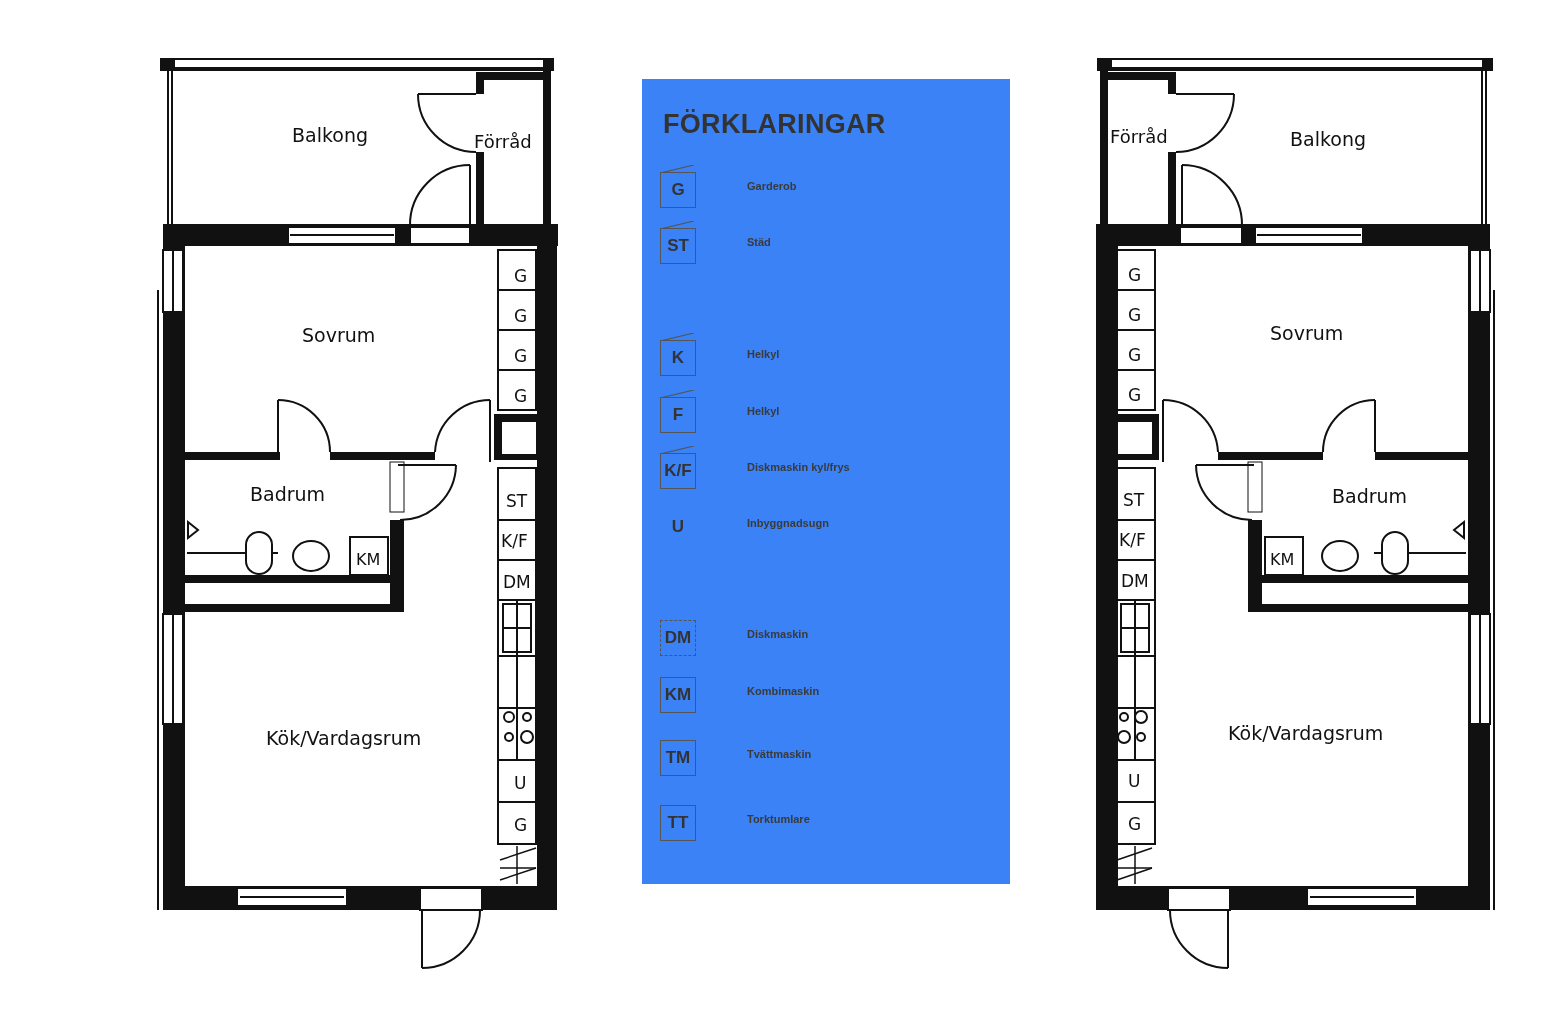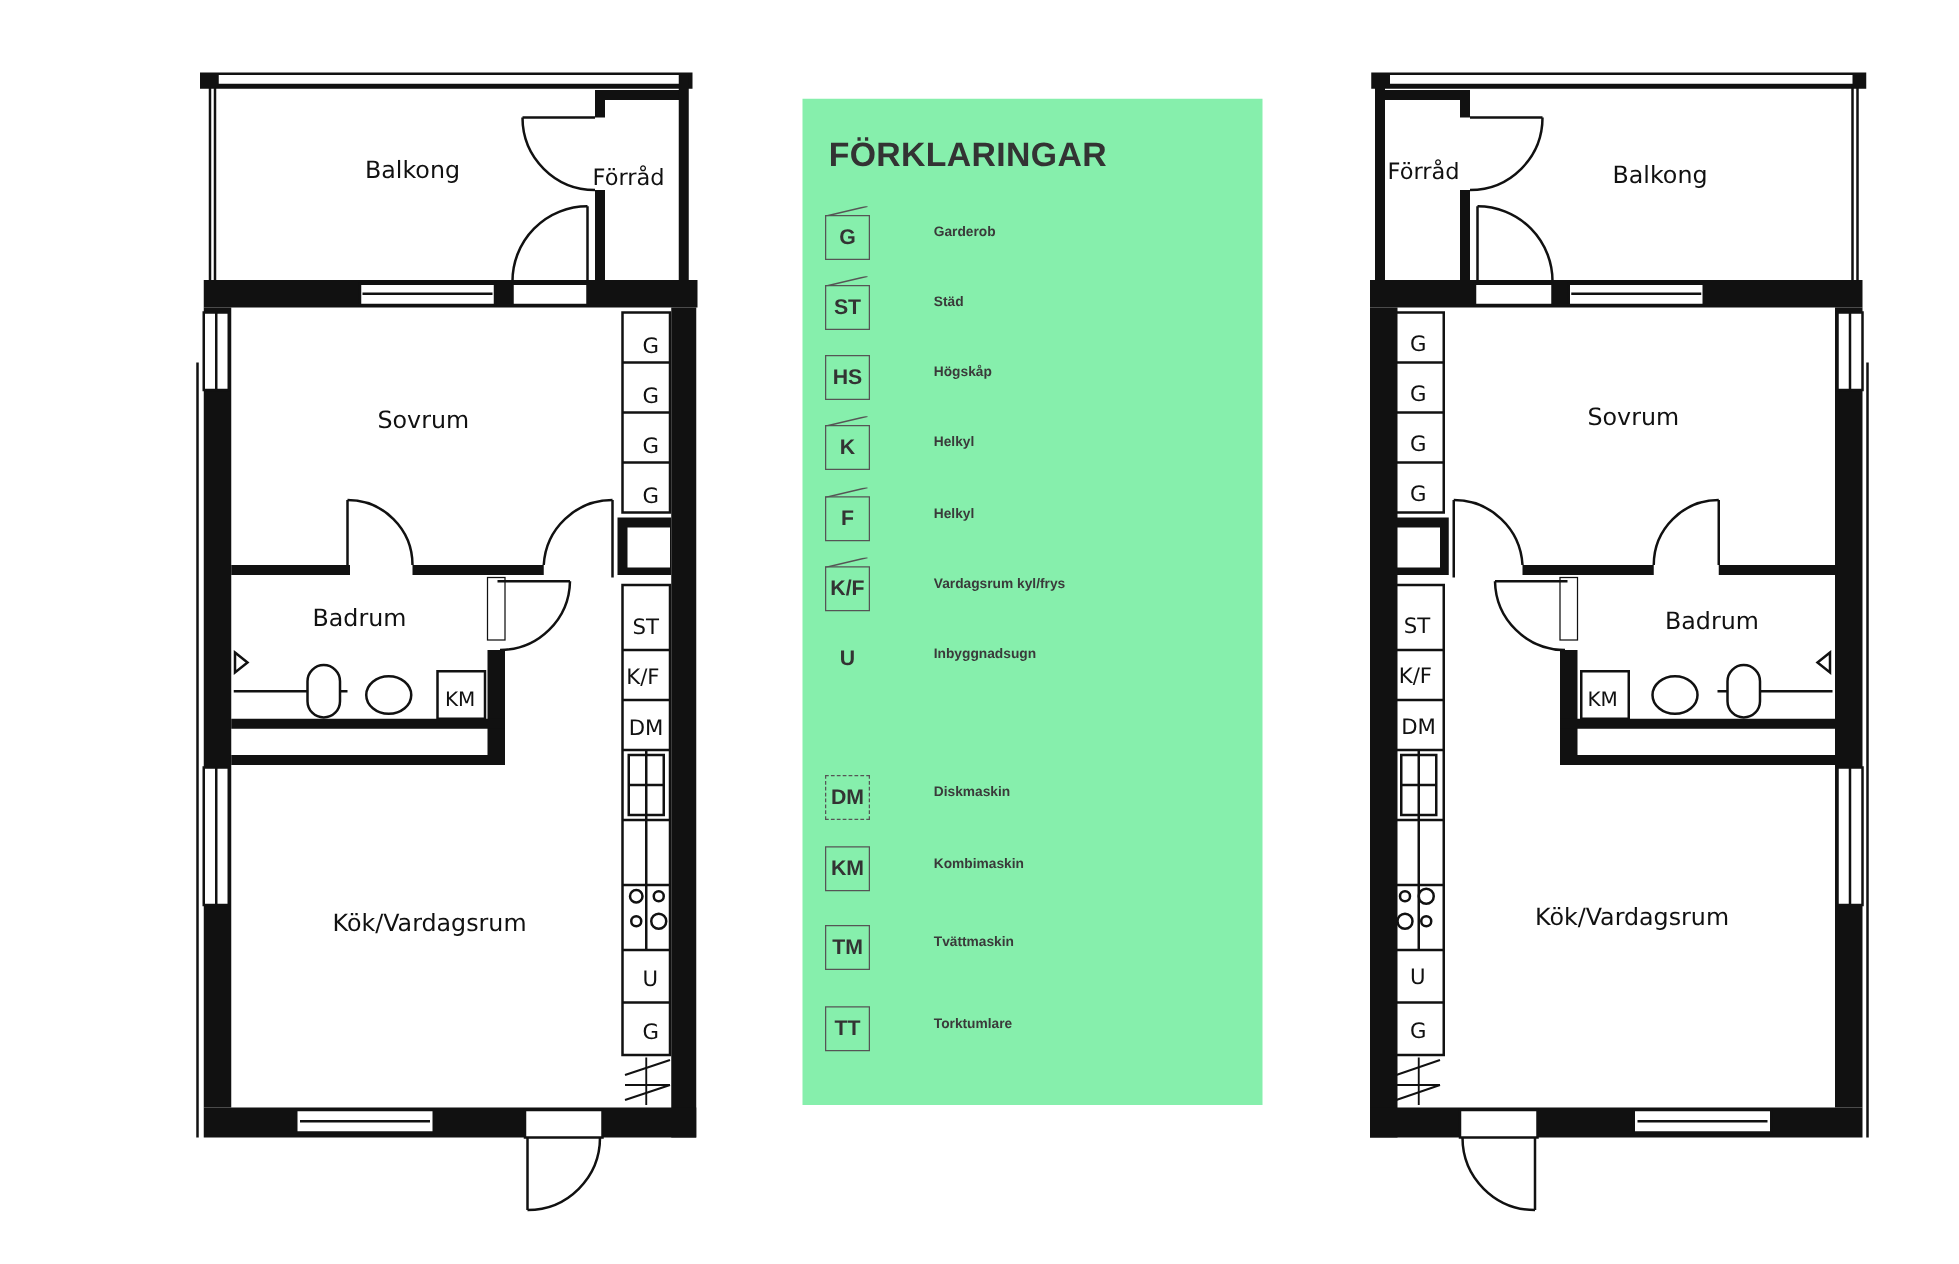--- a/index.html
+++ b/index.html
@@ -1,20 +1,20 @@
 <!DOCTYPE html>
 <html><head>
 <meta charset="utf-8">
 <style>
   html, body { margin:0; padding:0; background:#ffffff; }
   body { width:1567px; height:1011px; position:relative; overflow:hidden; font-family:"DejaVu Sans", sans-serif; }
   .plan { position:absolute; top:0; left:0;border-radius:24px; }
   .plan svg { display:block; }
   .plan text { font-family:"DejaVu Sans", sans-serif; fill:#111; }
-  .legend { position:absolute; left:642px; top:79px; width:368px; height:805px; background:#86efac; }
+  .legend { position:absolute; left:642px; top:79px; width:368px; height:805px; background:#3b82f6; }
   .legend-title { position:absolute; left:21px; top:30px; font-family:"Liberation Sans", sans-serif; font-weight:bold; font-size:27px; color:#333; letter-spacing:0.3px; }
   .legend-row { position:absolute; left:0; width:368px; height:40px; }
   .legend-sym { position:absolute; left:18px; top:0; width:36px; height:36px; box-sizing:border-box; border:1.5px solid #555; font-family:"Liberation Sans", sans-serif; font-weight:bold; font-size:17px; color:#333; display:flex; align-items:center; justify-content:center; }
   .legend-sym.nobox { border:none; }
   .legend-sym.dashed { border:1.5px dashed #555; }
   .legend-sym .flap { position:absolute; left:-1px; top:-8px; width:36px; height:8px; }
   .legend-label { position:absolute; left:105px; top:8px; font-family:"Liberation Sans", sans-serif; font-weight:bold; font-size:11px; color:#3a3a3a; }
   .hob { display:grid; grid-template-columns:10px 10px; gap:3px; }
   .hob span { width:8px; height:8px; border:1.3px solid #555; border-radius:50%; }
 </style>
@@ -241,26 +241,20 @@
   </div>
   <div class="legend-row" style="top:149px">
     <div class="legend-sym">
         <svg class="flap" viewBox="0 0 36 8">
           <line x1="0" y1="8" x2="34" y2="0" stroke="#555" stroke-width="1.2"></line>
         </svg>
         <span>ST</span>
       </div>
     <div class="legend-label">Städ</div>
   </div>
-  <div class="legend-row" style="top:205px">
-    <div class="legend-sym">
-        <span>HS</span>
-      </div>
-    <div class="legend-label">Högskåp</div>
-  </div>
   <div class="legend-row" style="top:261px">
     <div class="legend-sym">
         <svg class="flap" viewBox="0 0 36 8">
           <line x1="0" y1="8" x2="34" y2="0" stroke="#555" stroke-width="1.2"></line>
         </svg>
         <span>K</span>
       </div>
     <div class="legend-label">Helkyl</div>
   </div>
   <div class="legend-row" style="top:318px">
@@ -272,21 +266,21 @@
       </div>
     <div class="legend-label">Helkyl</div>
   </div>
   <div class="legend-row" style="top:374px">
     <div class="legend-sym">
         <svg class="flap" viewBox="0 0 36 8">
           <line x1="0" y1="8" x2="34" y2="0" stroke="#555" stroke-width="1.2"></line>
         </svg>
         <span>K/F</span>
       </div>
-    <div class="legend-label">Vardagsrum kyl/frys</div>
+    <div class="legend-label">Diskmaskin kyl/frys</div>
   </div>
   <div class="legend-row" style="top:430px">
     <div class="legend-sym nobox">
         <span>U</span>
       </div>
     <div class="legend-label">Inbyggnadsugn</div>
   </div>
   <div class="legend-row" style="top:541px">
     <div class="legend-sym dashed">
         <span>DM</span>

